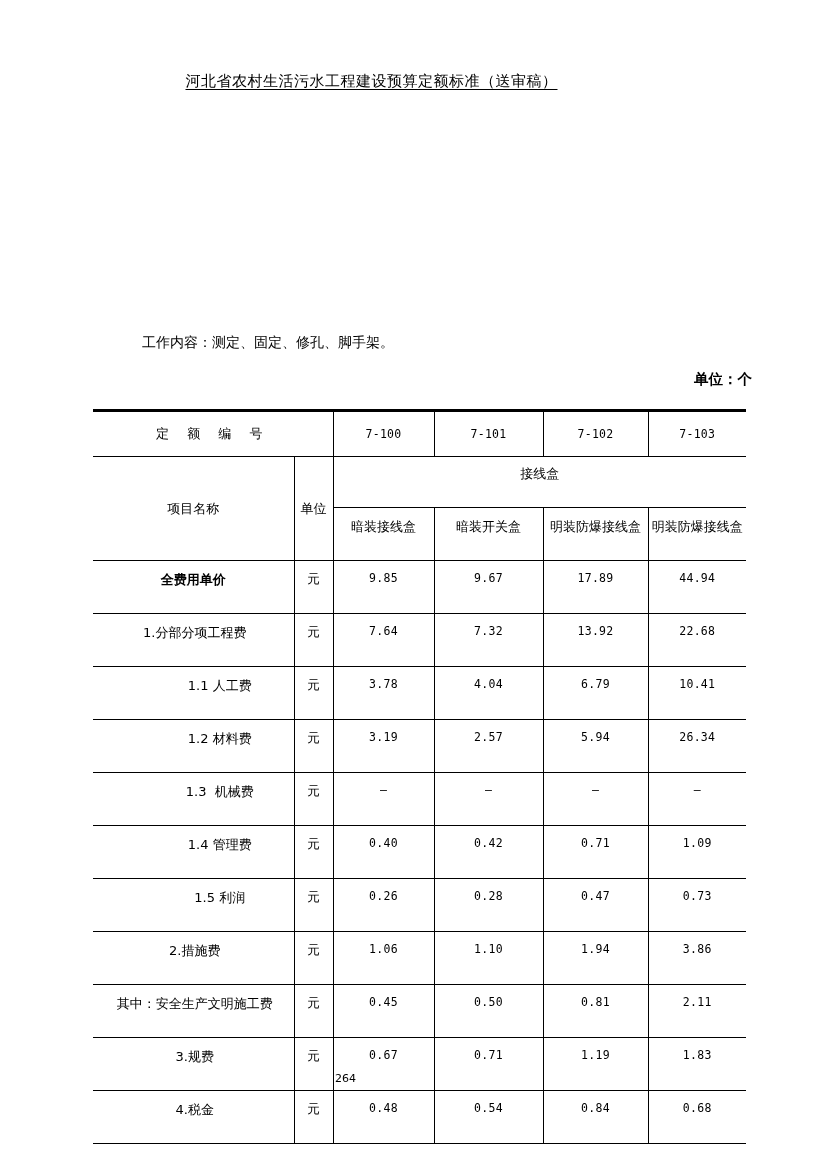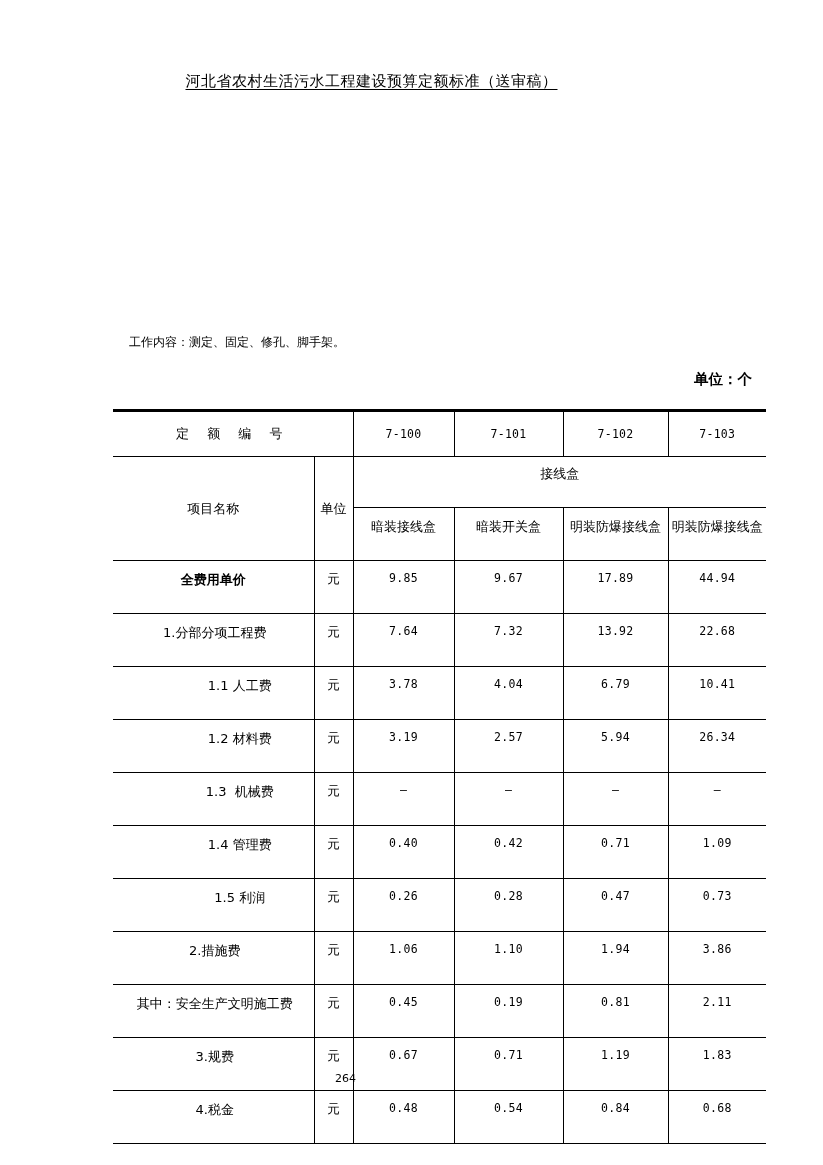--- a/index.html
+++ b/index.html
@@ -24,34 +24,34 @@
       font-size: 15px;
     }
     .doc-header span {
       text-decoration: underline;
       text-underline-offset: 3px;
       letter-spacing: 0.5px;
     }
     .work-content {
       position: absolute;
       top: 334px;
-      left: 129px;
-      font-size: 12px;
+      left: 142px;
+      font-size: 14px;
     }
     .unit-label {
       position: absolute;
       top: 370px;
       right: 71px;
       font-size: 14.5px;
       font-weight: bold;
     }
     table.quota {
       position: absolute;
       top: 409px;
-      left: 113px;
+      left: 93px;
       width: 653px;
       border-collapse: collapse;
       table-layout: fixed;
       font-size: 12.5px;
     }
     table.quota td {
       border: 1.5px solid #000000;
       text-align: center;
       vertical-align: middle;
       padding: 0;
@@ -224,21 +224,21 @@
     <td class="unit-cell">元</td>
     <td class="val-cell num">1.06</td>
     <td class="val-cell num">1.10</td>
     <td class="val-cell num">1.94</td>
     <td class="val-cell num last-col">3.86</td>
   </tr>
   <tr>
     <td class="first-col item-name">其中：安全生产文明施工费</td>
     <td class="unit-cell">元</td>
     <td class="val-cell num">0.45</td>
-    <td class="val-cell num">0.19</td>
+    <td class="val-cell num">0.50</td>
     <td class="val-cell num">0.81</td>
     <td class="val-cell num last-col">2.11</td>
   </tr>
   <tr>
     <td class="first-col item-name">3.规费</td>
     <td class="unit-cell">元</td>
     <td class="val-cell num">0.67</td>
     <td class="val-cell num">0.71</td>
     <td class="val-cell num">1.19</td>
     <td class="val-cell num last-col">1.83</td>

